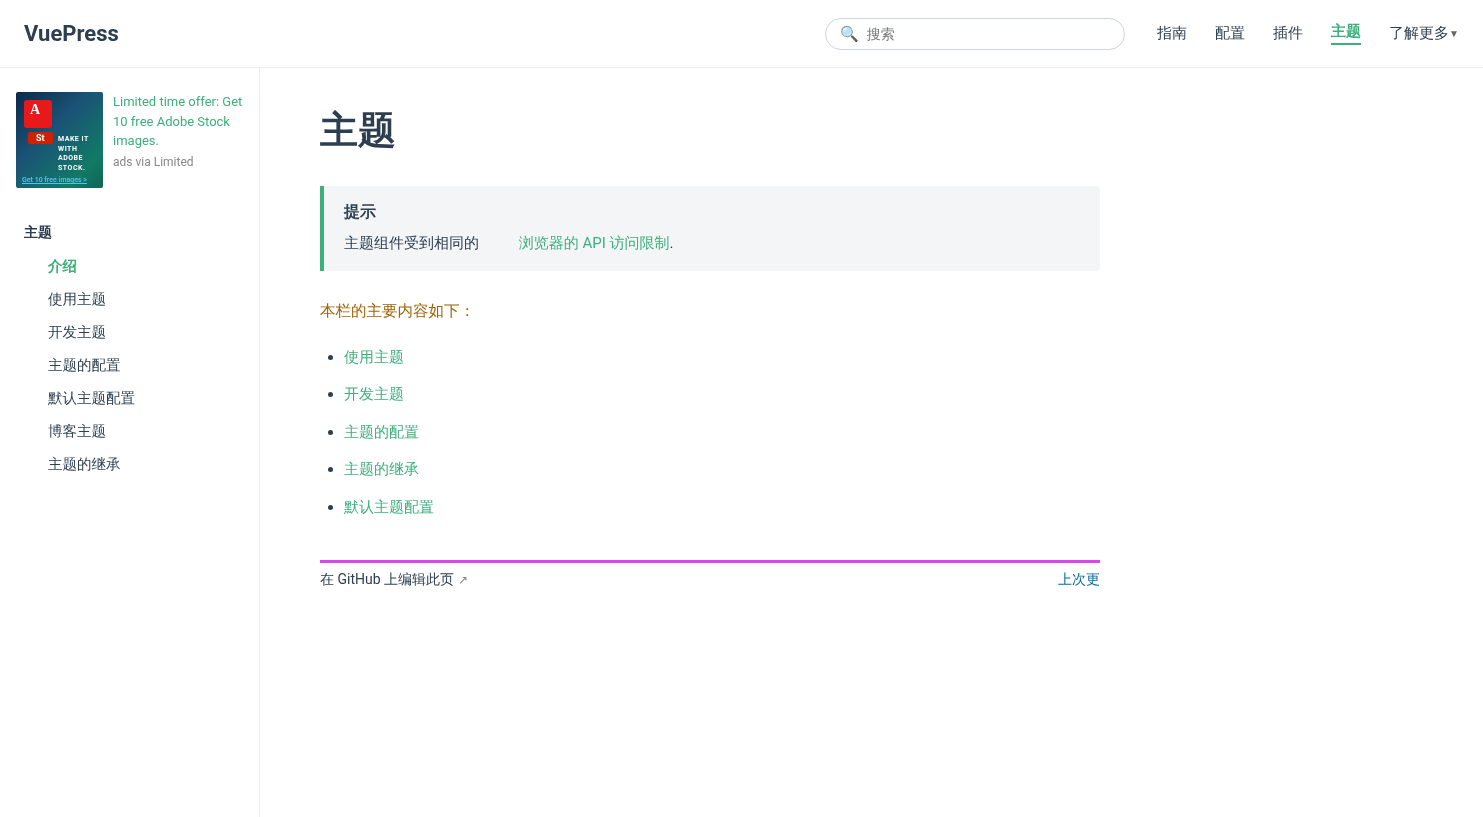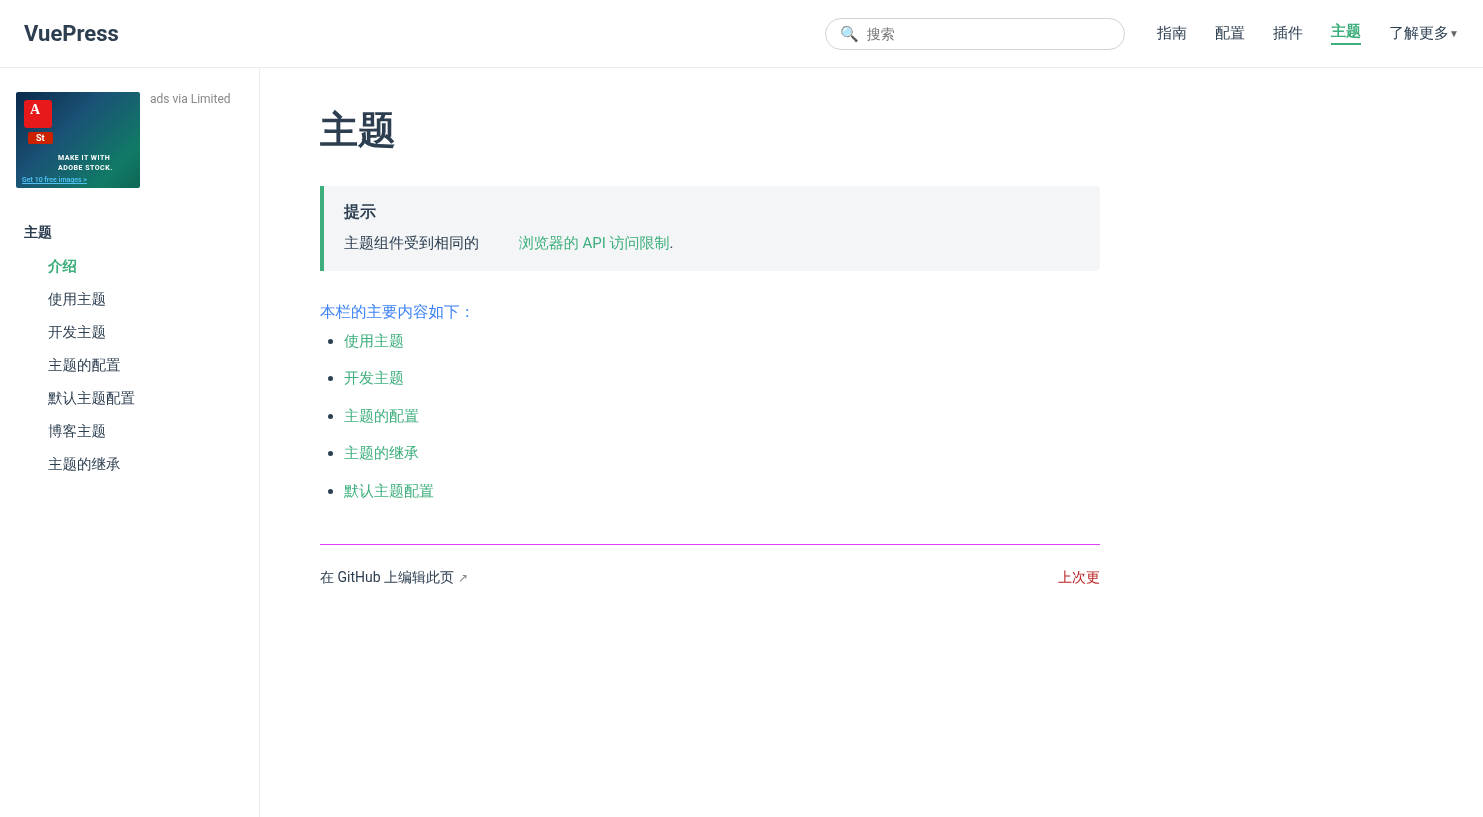--- a/index.html
+++ b/index.html
@@ -232,64 +232,65 @@
       line-height: 1.6;
     }
     .tip-link {
       color: #3eaf7c;
       text-decoration: none;
       margin-left: 36px;
     }
 
     .section-intro {
       font-size: 15.5px;
-      color: #3b82f6;
-      margin-bottom: 4px;
+      color: #a16207;
+      margin-bottom: 20px;
       line-height: 1.7;
+      font-family: Liberation Mono, monospace;
     }
     .content-list {
       list-style: disc;
       padding-left: 24px;
       margin-bottom: 40px;
     }
     .content-list li {
       margin-bottom: 12px;
       font-size: 15px;
       line-height: 1.7;
     }
     .content-list li a {
       color: #3eaf7c;
       text-decoration: none;
       cursor: pointer;
     }
 
     .page-footer-bar {
-      border-top: 1px solid #d946ef;
-      padding-top: 24px;
+      border-top: 3px solid #d946ef;
+      padding-top: 8px;
       display: flex;
       justify-content: space-between;
       align-items: center;
       margin-top: 20px;
     }
     .edit-link {
       font-size: 14px;
       color: #2c3e50;
       text-decoration: none;
       display: flex;
       align-items: center;
       gap: 4px;
       cursor: pointer;
     }
     .edit-link .external-icon {
       font-size: 12px;
       color: #888;
     }
     .last-updated {
       font-size: 14px;
-      color: #b91c1c;
+      color: #0369a1;
     }
   </style>
 </head>
 <body>
 
 <header class="header">
   <div class="header-logo">VuePress</div>
   <div class="header-search">
     <span class="search-icon-wrap">🔍</span>
     <input type="text" placeholder="搜索" style="">
@@ -311,20 +312,21 @@
   <aside class="sidebar">
     <div class="sidebar-ad">
       <div class="ad-row">
         <div class="ad-image-block">
           <span class="ad-adobe-letter">A</span>
           <span class="ad-st-badge">St</span>
           <span class="ad-bottom-text">MAKE IT WITH<br>ADOBE STOCK.</span>
           <span class="ad-link-text">Get 10 free images &gt;</span>
         </div>
         <div class="ad-text-block">
+          <div class="ad-offer-text">Limited time offer: Get 10 free Adobe Stock images.</div>
           <div class="ad-source">ads via Limited</div>
         </div>
       </div>
     </div>
 
     <div class="sidebar-section-title">主题</div>
     <ul class="sidebar-nav">
       <li>
         <a class="active">介绍</a>
       </li>

